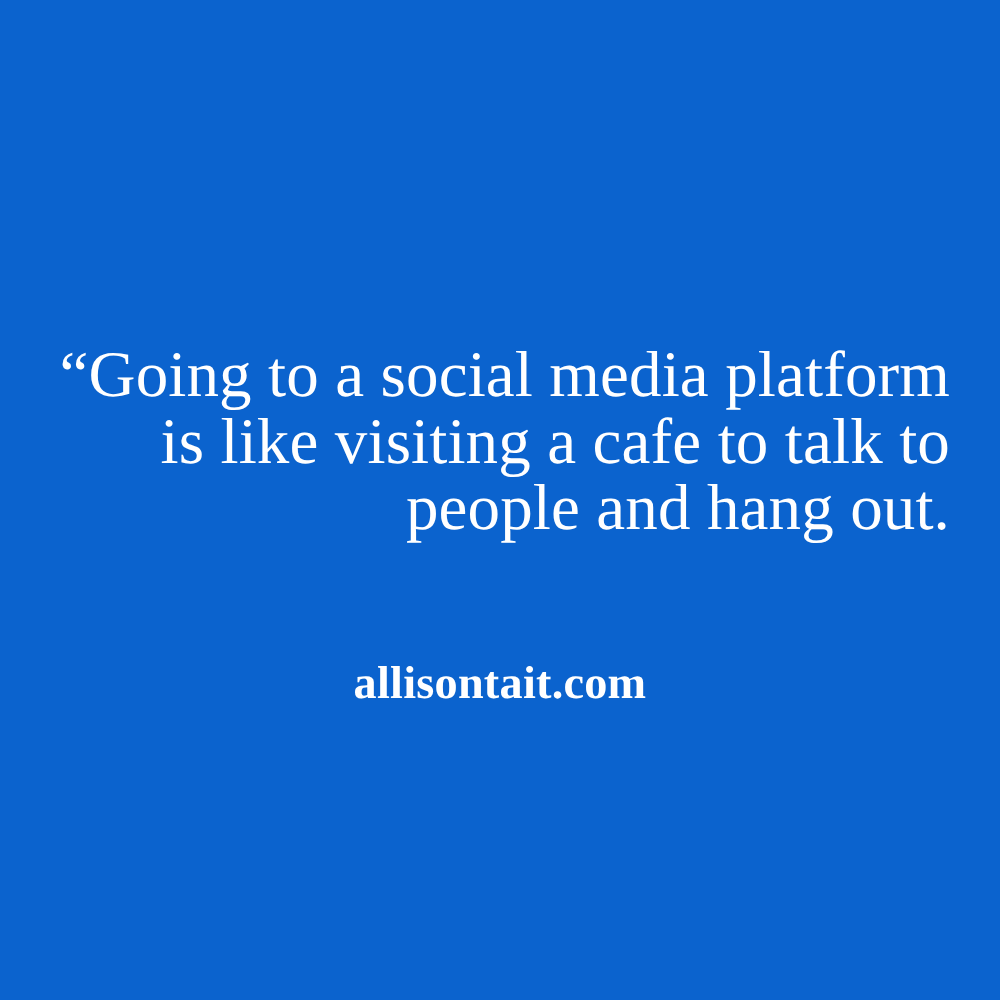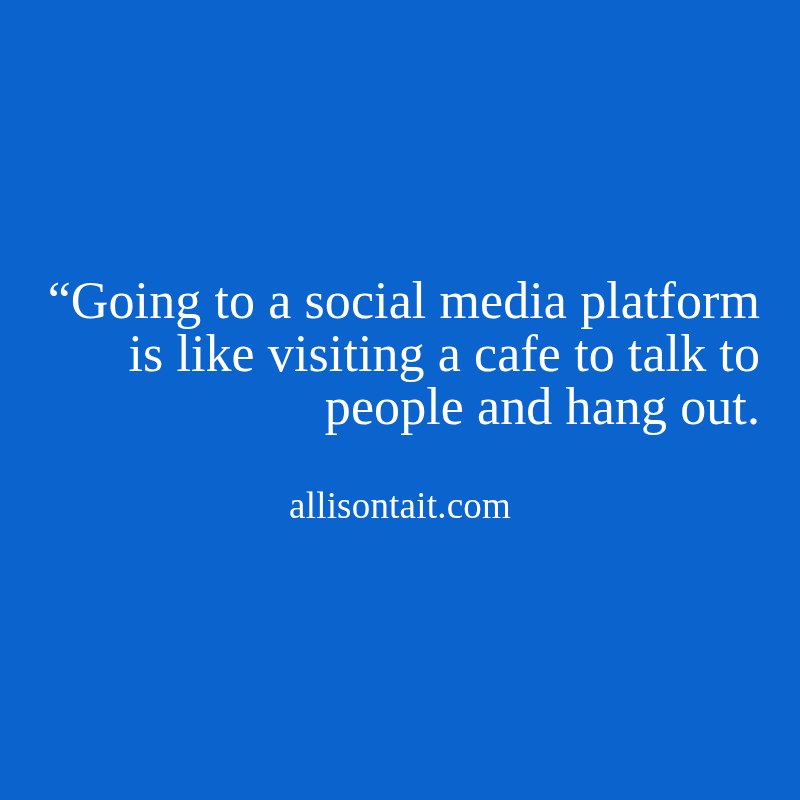--- a/index.html
+++ b/index.html
@@ -51,25 +51,26 @@
   .quote-mark {
     font-style: normal;
   }
 
   .quote-line.italic .quote-mark-close {
     font-style: italic;
   }
 
   
   #attribution {
+    margin-top: 41px;
     text-align: left;
     color: #ffffff;
     font-size: 37px;
     line-height: 42px;
-    font-weight: 400;
+    font-weight: 700;
     letter-spacing: 0.2px;
     white-space: nowrap;
   }
 </style>
 </head>
 <body>
 
 <div id="quote-card" style="background: rgb(11, 99, 206);">
 
   <blockquote id="quote-block" style="color: rgb(255, 255, 255);">

